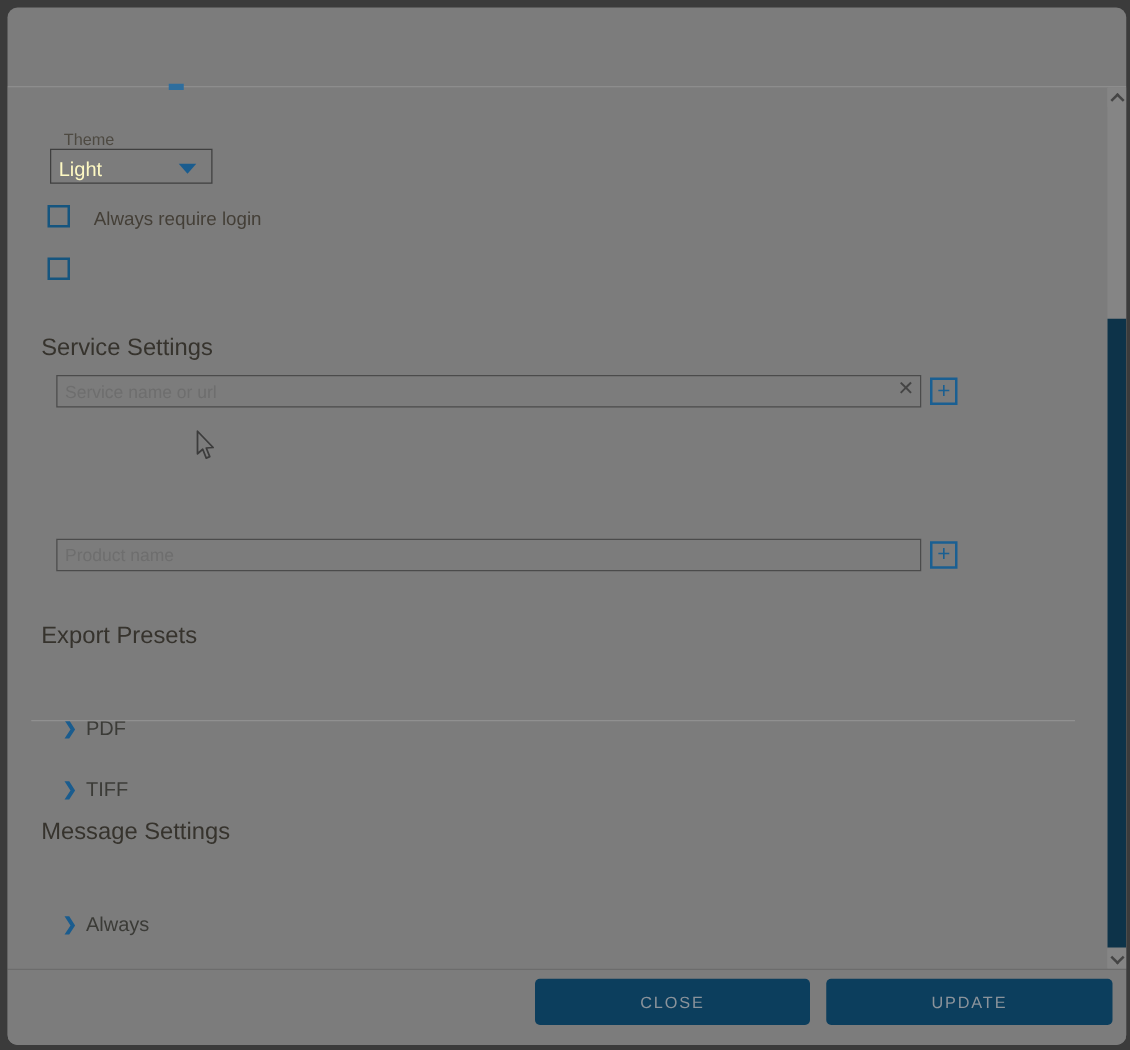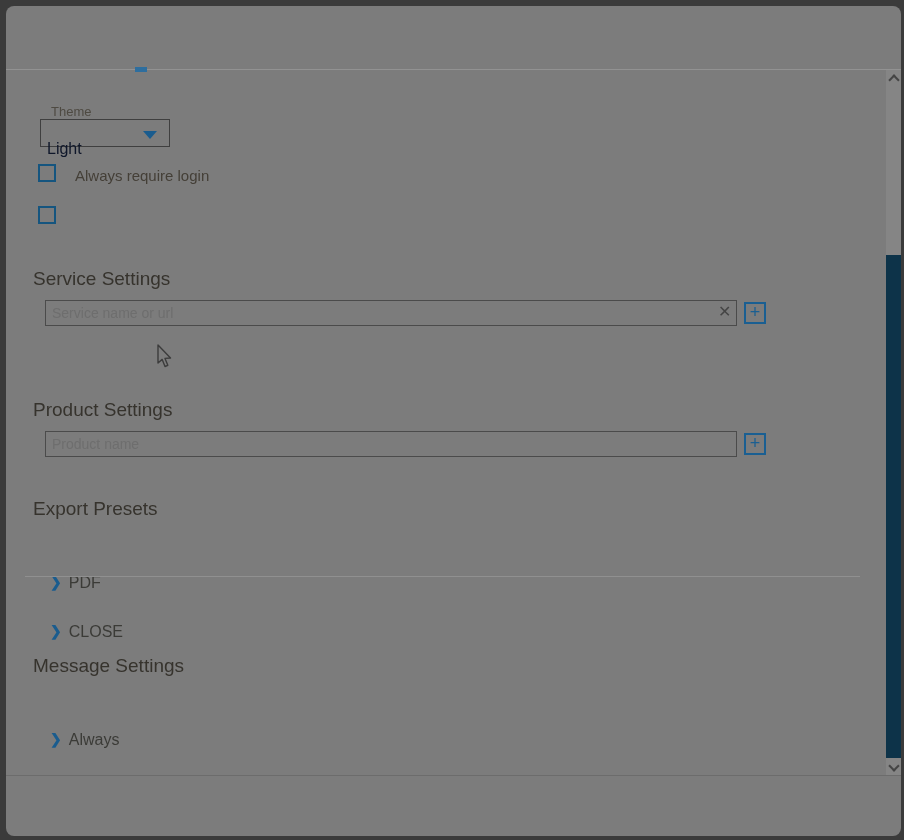--- a/index.html
+++ b/index.html
@@ -20,21 +20,21 @@
   
   .content{position:absolute;left:0;top:64px;width:895px;height:705px;background:#7c7c7c;}
 
   .clipped-sliver{position:absolute;left:129px;top:-3px;width:12px;height:5px;background:#2e6e9e;}
 
   .field-label{position:absolute;font-size:13px;color:#4e4a42;margin-left:11px;}
   .select{
     position:absolute;left:34px;top:49px;width:130px;height:28px;
     border:1px solid #3f3f3f;background:#7c7c7c;box-sizing:border-box;cursor:pointer;
   }
-  .select-value{position:absolute;left:6px;top:20px;font-size:16px;color:#0f172a;}
+  .select-value{position:absolute;left:6px;top:8px;font-size:16px;color:#fef9c3;}
   .caret-down{
     position:absolute;right:12px;top:11px;width:0;height:0;
     border-left:7px solid transparent;border-right:7px solid transparent;border-top:8px solid #1a5c8e;
   }
 
   .checkbox{
     position:absolute;width:14px;height:14px;border:2px solid #15557f;background:transparent;cursor:pointer;
   }
   .cb-label{position:absolute;font-size:15px;color:#443f37;}
 
@@ -116,36 +116,35 @@
     <input class="text-input" style="top: 230px;" placeholder="Service name or url">
     <span class="clear-x" style="left:712px;top:234px;">✕</span>
     <button class="plus-btn" style="top:232px;">
       <span>+</span>
     </button>
 
     <svg class="cursor" width="17" height="26" viewBox="0 0 17 26">
       <path d="M2 1 L2 19 L6.2 15.4 L9 22.5 L11.8 21.3 L9 14.4 L14.5 14 Z" fill="#7c7c7c" stroke="#3c3c3c" stroke-width="1.4" stroke-linejoin="round"></path>
     </svg>
 
-    <div class="section-heading" style="top:329px;">Product Settings</div>
     <input class="text-input" style="top: 361px;" placeholder="Product name">
     <button class="plus-btn" style="top:363px;">
       <span>+</span>
     </button>
 
     <div class="section-heading" style="top:428px;">Export Presets</div>
 
     <div class="expand-row" style="top:471px;">
       <span class="chev">❯</span><span class="row-label">PDF</span>
     </div>
 
     <div class="row-divider" style="top:506px;"></div>
 
     <div class="expand-row" style="top:520px;">
-      <span class="chev">❯</span><span class="row-label">CLOSE</span>
+      <span class="chev">❯</span><span class="row-label">TIFF</span>
     </div>
 
     <div class="section-heading" style="top:585px;">Message Settings</div>
 
     <div class="expand-row" style="top:628px;">
       <span class="chev">❯</span><span class="row-label">Always</span>
     </div>
 
   </div>
 
@@ -153,14 +152,18 @@
     <div class="sb-btn up">
         <span class="sb-chev"></span>
       </div>
     <div class="sb-thumb"></div>
     <div class="sb-btn down">
         <span class="sb-chev"></span>
       </div>
   </div>
 
   <div class="footer-divider"></div>
+  <div class="footer">
+    <button class="btn close">CLOSE</button>
+    <button class="btn update">UPDATE</button>
+  </div>
 
 </div>
 
 </body></html>

